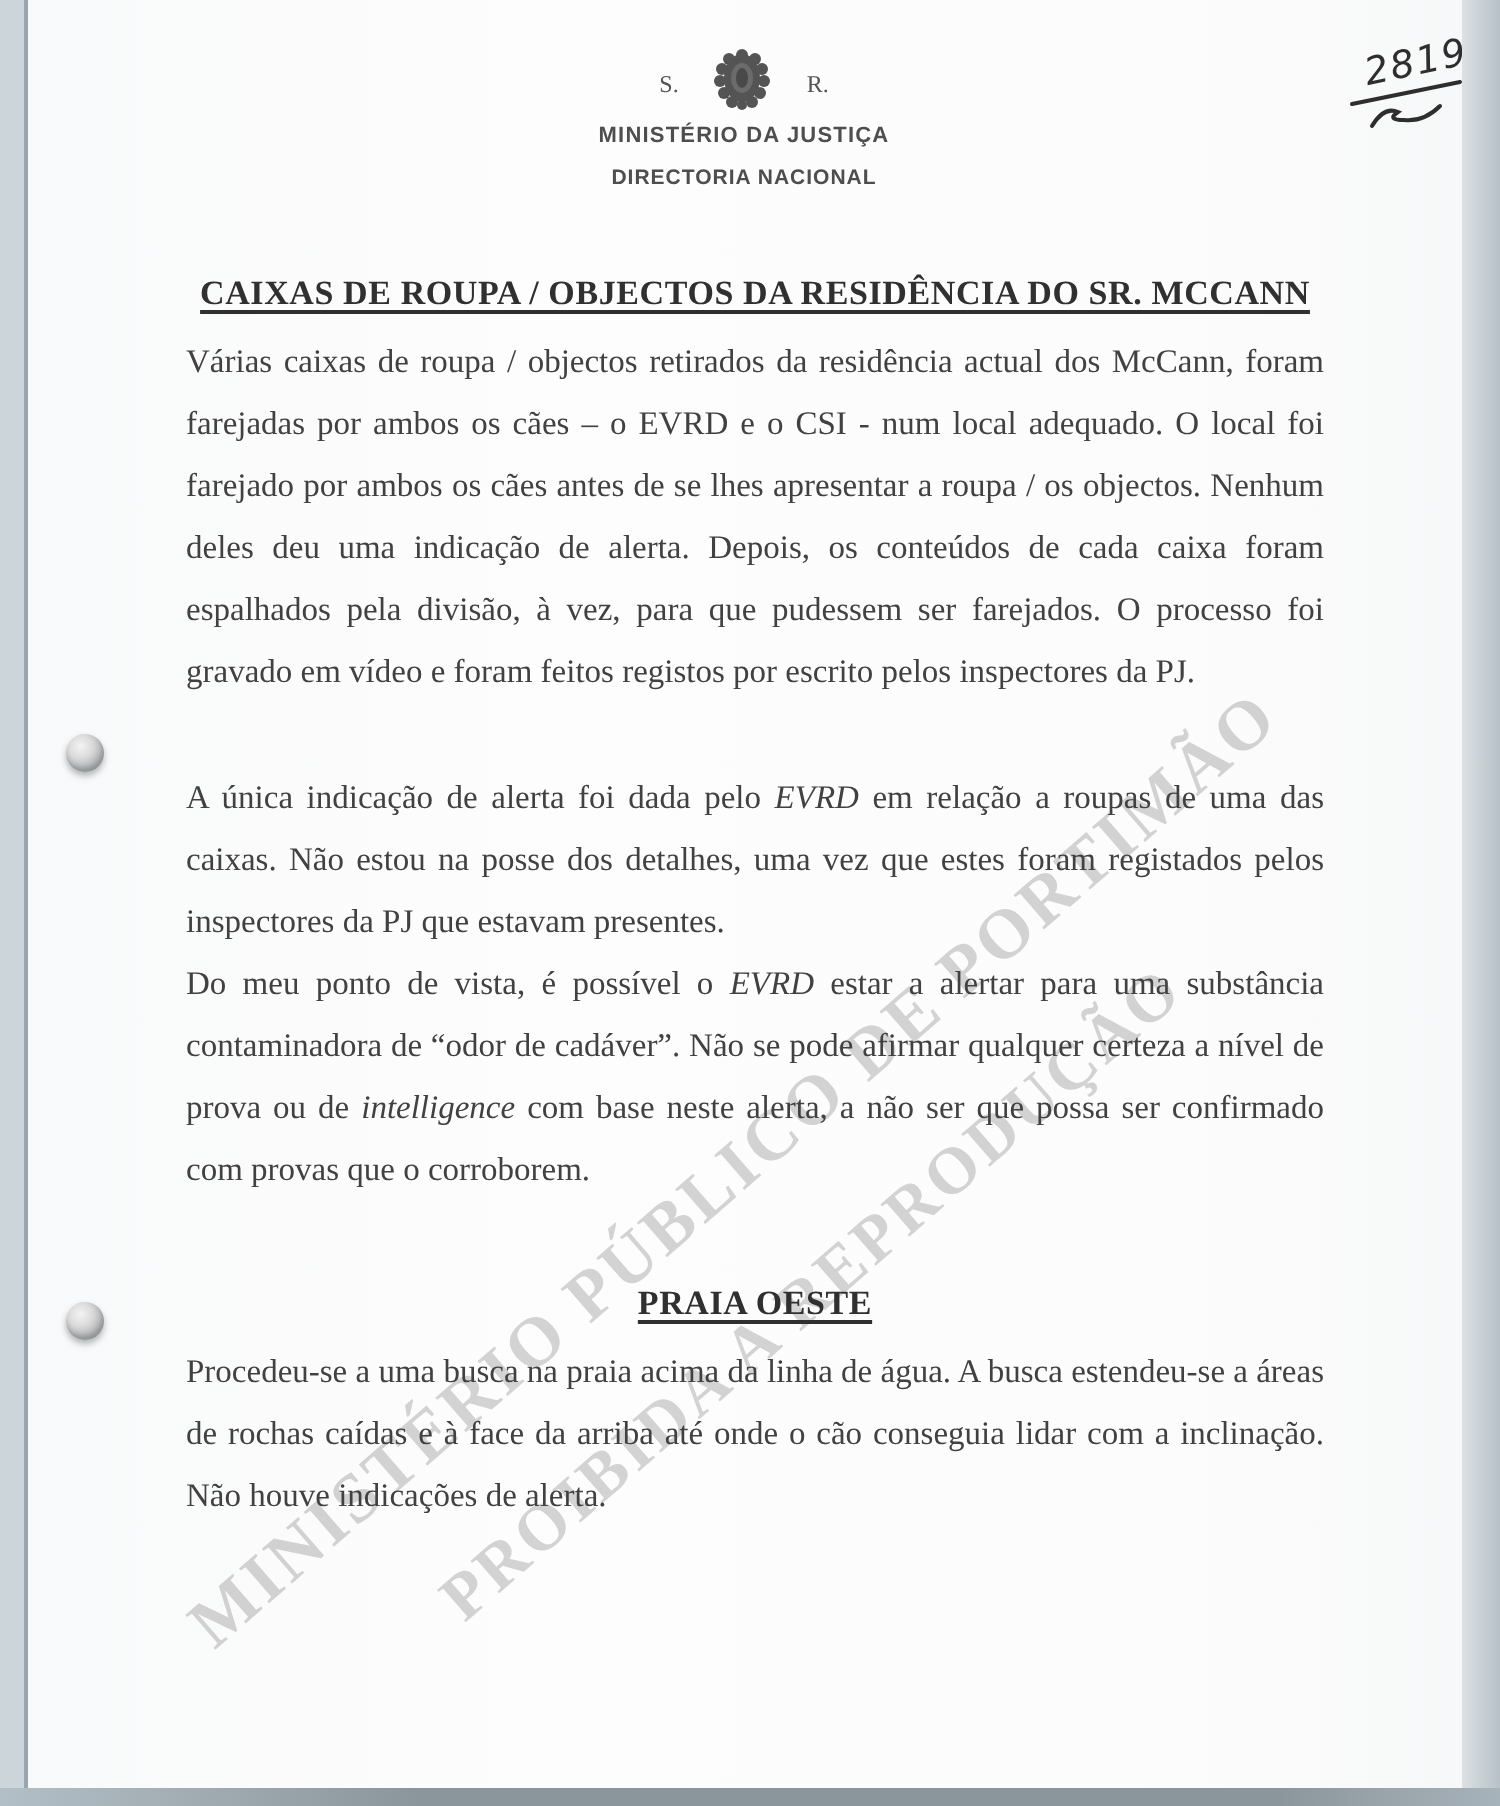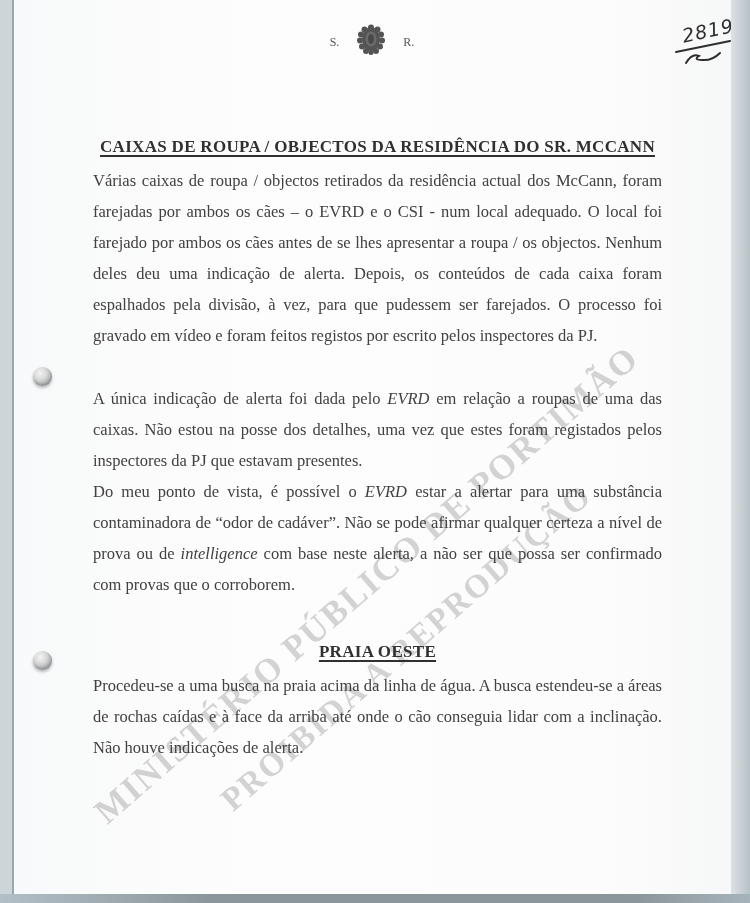--- a/index.html
+++ b/index.html
@@ -90,20 +90,22 @@
           <circle cx="14" cy="27" r="3"></circle>
             <circle cx="24" cy="27" r="3"></circle>
           <circle cx="19" cy="28.5" r="2.5"></circle>
         </g>
         <ellipse cx="19" cy="15" rx="5.5" ry="7.5" fill="#6b6b6b"></ellipse>
         <ellipse cx="19" cy="15" rx="3" ry="5" fill="#494949"></ellipse>
       </svg>
     </span>
     <span class="crest-initial">R.</span>
   </div>
+  <div class="ministry">MINISTÉRIO DA JUSTIÇA</div>
+  <div class="directorate">DIRECTORIA NACIONAL</div>
 </header>
 
 <main class="main">
 
   <h2 class="section">CAIXAS DE ROUPA / OBJECTOS DA RESIDÊNCIA DO SR. MCCANN</h2>
 
   <p class="body-p gap-after"><span>Várias caixas de roupa / objectos retirados da residência actual dos McCann, foram farejadas por ambos os cães – o EVRD e o CSI - num local adequado. O local foi farejado por ambos os cães antes de se lhes apresentar a roupa / os objectos. Nenhum deles deu uma indicação de alerta. Depois, os conteúdos de cada caixa foram espalhados pela divisão, à vez, para que pudessem ser farejados. O processo foi gravado em vídeo e foram feitos registos por escrito pelos inspectores da PJ.</span></p>
 
   <p class="body-p"><span>A única indicação de alerta foi dada pelo </span><em>EVRD</em><span> em relação a roupas de uma das caixas. Não estou na posse dos detalhes, uma vez que estes foram registados pelos inspectores da PJ que estavam presentes.</span></p>
 

